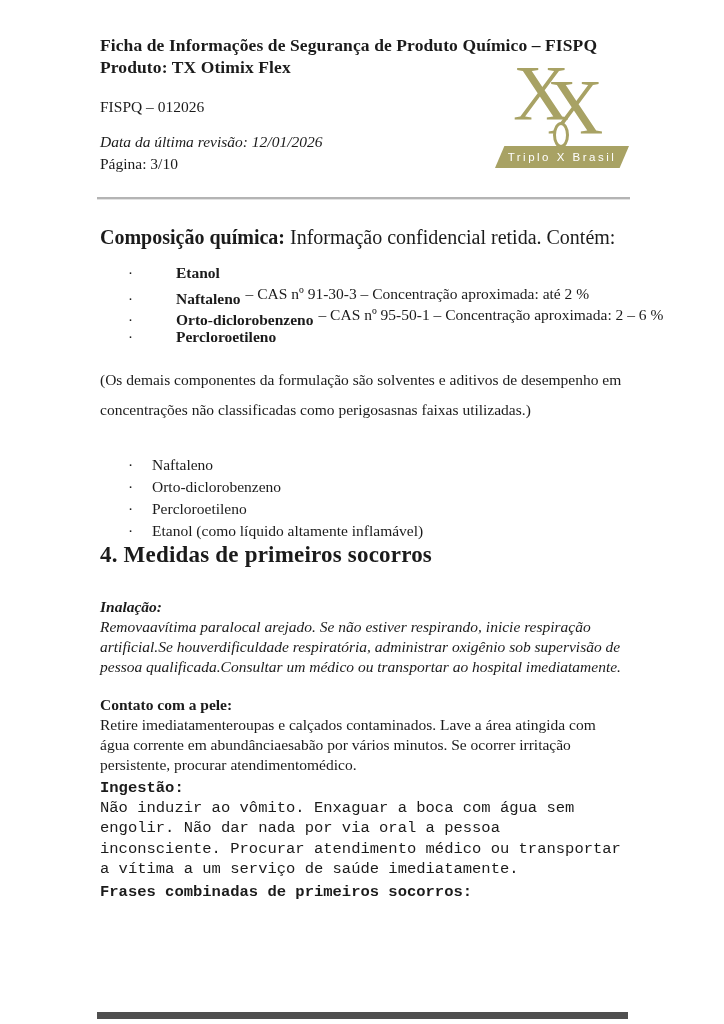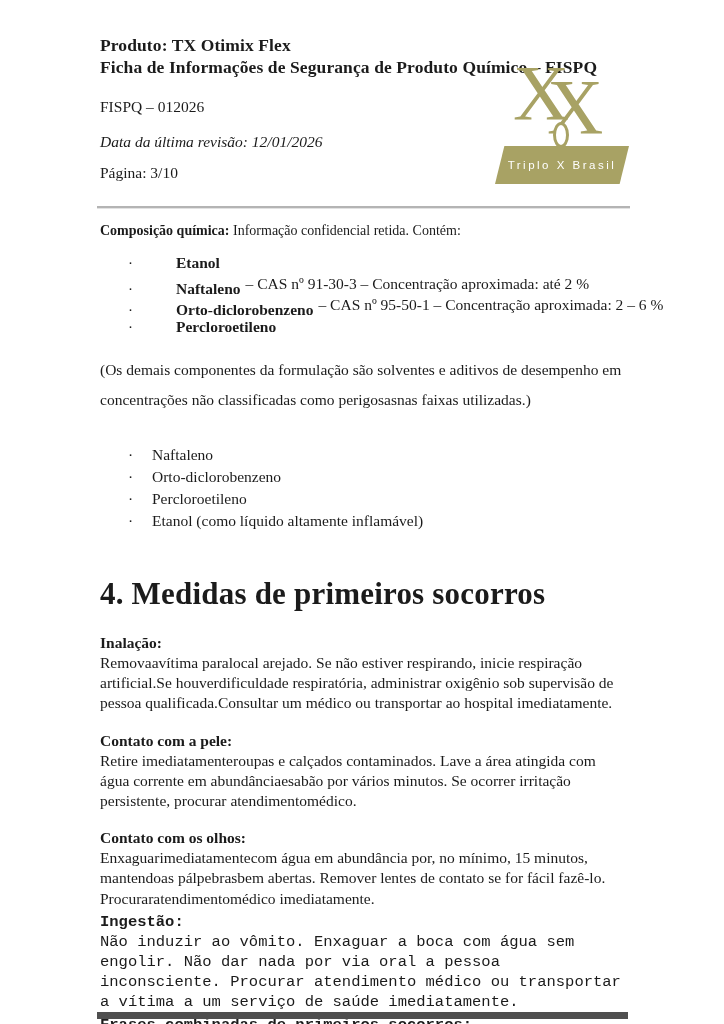--- a/index.html
+++ b/index.html
@@ -28,21 +28,21 @@
     font-weight:bold;
     line-height:1.28;
     letter-spacing:.1px;
   }
   .meta{
     font-size:15.5px;
     line-height:1.2;
   }
   .meta.m1{margin-top:19px;}
   .meta.m2{margin-top:17px;font-style:italic;}
-  .meta.m3{margin-top:12px;font-family:Liberation Serif, serif;}
+  .meta.m3{margin-top:3px;font-family:Liberation Serif, serif;}
   
   .logo{
     position:absolute;
     top:26px;right:-2px;
     width:134px;height:108px;
   }
   .logo .x{
     position:absolute;
     font-family:"Liberation Serif",serif;
     font-weight:400;
@@ -56,41 +56,41 @@
     position:absolute;
     left:58px;top:62px;
     width:16px;height:26px;
     border:3px solid var(--olive);
     border-radius:50%;
     background:#fff;
   }
   .ribbon{
     position:absolute;
     left:0;top:86px;
-    width:134px;height:38px;
+    width:134px;height:22px;
     background:var(--olive);
     clip-path:polygon(7% 0%,100% 0%,93% 100%,0% 100%);
     display:flex;align-items:center;justify-content:center;text-align:center;
   }
   .ribbon span{
     font-family:"Liberation Sans","DejaVu Sans",sans-serif;
     font-size:11.5px;
     letter-spacing:2.5px;
     color:#ffffff;
     white-space:nowrap;
   }
   
   .rule{
     margin:23px -3px 0 -3px;
     height:3px;
     background:var(--divider);
     border-bottom:1px solid #e2e2e2;
   }
   
-  .comp-intro{margin-top:14px;font-size:14px;}
+  .comp-intro{margin-top:26px;font-size:20px;}
   .comp-intro b{font-weight:bold;}
   .comp-list{margin-top:15px;list-style:none;}
   .comp-list li{
     display:flex;
     align-items:baseline;
     padding-left:28px;
     font-size:15.5px;
     line-height:1.1;
   }
   .comp-list li .dot{width:24px;flex:0 0 24px;font-size:15px;}
@@ -112,46 +112,45 @@
   .hazard-list{margin-top:29px;list-style:none;}
   .hazard-list li{
     display:flex;align-items:baseline;
     padding-left:28px;
     font-size:15.5px;
     line-height:1.42;
   }
   .hazard-list li .dot{width:24px;flex:0 0 24px;}
   
   .sec-heading{
-    margin-top:44px;
-    font-size:31px;
+    font-size:23px;
     font-weight:bold;
     letter-spacing:.2px;
   }
   .block{margin-top:17px;}
-  .block.first{margin-top:21px;}
+  .block.first{margin-top:29px;font-style:italic;}
   .block.tight{margin-top:3px;font-family:Liberation Mono, monospace;}
   .block .label{font-size:15.5px;font-weight:bold;line-height:1.3;}
   .block .text{font-size:15.5px;line-height:1.3;}
   
   .footer-bar{
     position:absolute;
     left:97px;right:96px;bottom:5px;
     height:7px;
     background:var(--footer);
   }
 </style>
 </head>
 <body>
 
 <div class="page">
 
   <div class="header">
+    <div class="title">Ficha de Informações de Segurança de Produto Químico – FISPQ</div>
     <div class="title">Produto: TX Otimix Flex</div>
-    <div class="title">Ficha de Informações de Segurança de Produto Químico – FISPQ</div>
     <div class="meta m1">FISPQ – 012026</div>
     <div class="meta m2">Data da última revisão: 12/01/2026</div>
     <div class="meta m3">Página: 3/10</div>
 
     <div class="logo">
       <span class="x x1">X</span>
       <span class="x x2">X</span>
       <span class="loop"></span>
       <div class="ribbon">
         <span>Triplo X Brasil</span>
@@ -217,24 +216,20 @@
     <div class="block first">
       <div class="label">Inalação:</div>
       <div class="text">Removaavítima paralocal arejado. Se não estiver respirando, inicie respiração artificial.Se houverdificuldade respiratória, administrar oxigênio sob supervisão de pessoa qualificada.Consultar um médico ou transportar ao hospital imediatamente.</div>
     </div>
 
     <div class="block">
       <div class="label">Contato com a pele:</div>
       <div class="text">Retire imediatamenteroupas e calçados contaminados. Lave a área atingida com água corrente em abundânciaesabão por vários minutos. Se ocorrer irritação persistente, procurar atendimentomédico.</div>
     </div>
 
-    <div class="block">
-      <div class="label">Contato com os olhos:</div>
-      <div class="text">Enxaguarimediatamentecom água em abundância por, no mínimo, 15 minutos, mantendoas pálpebrasbem abertas. Remover lentes de contato se for fácil fazê-lo. Procuraratendimentomédico imediatamente.</div>
-    </div>
 
     <div class="block tight">
       <div class="label">Ingestão:</div>
       <div class="text">Não induzir ao vômito. Enxaguar a boca com água sem engolir. Não dar nada por via oral a pessoa inconsciente. Procurar atendimento médico ou transportar a vítima a um serviço de saúde imediatamente.</div>
     </div>
 
     <div class="block tight">
       <div class="label">Frases combinadas de primeiros socorros:</div>
       <div class="text"></div>
     </div>

